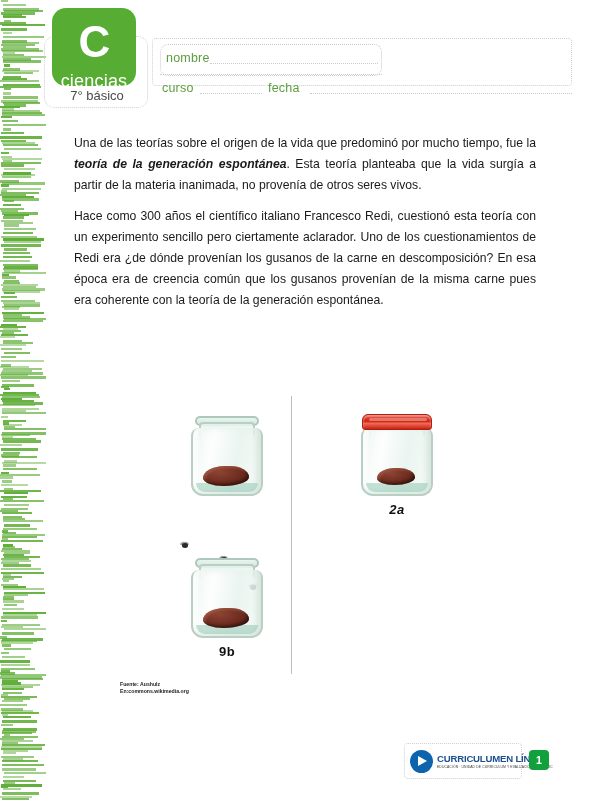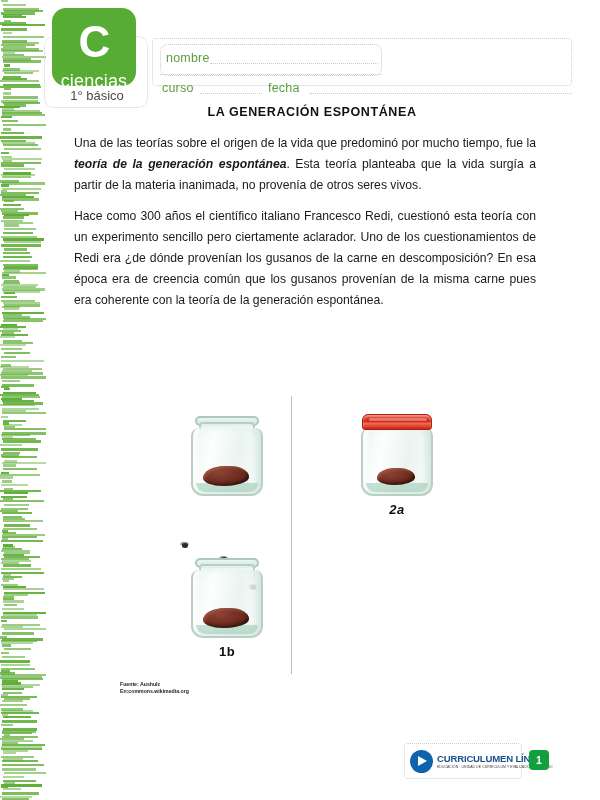--- a/index.html
+++ b/index.html
@@ -629,33 +629,32 @@
       <div class="dash" style="width: 37.2px; left: 1.5px; top: 792px; opacity: 0.81; height: 3px;"></div>
       <div class="dash" style="width: 31.8px; left: 0.1px; top: 796px; opacity: 0.45; height: 2px;"></div>
       <div class="dash" style="width: 27px; left: 1.6px; top: 798px; opacity: 0.77; height: 3px;"></div>
     </div>
 
   <div class="dotframe" id="badge-frame"></div>
   <div id="subject-box">
     <div id="subject-letter">C</div>
     <div id="subject-name">ciencias</div>
   </div>
-  <div id="subject-level">1° básico</div>
+  <div id="subject-level">7° básico</div>
 
   <div class="dotframe" id="fields-frame"></div>
   <div id="field-nombre-box"></div>
   <div class="field-label" id="label-nombre">nombre</div>
   <div class="field-rule" id="rule-nombre"></div>
   <div class="field-rule" id="rule-mid"></div>
   <div class="field-label" id="label-curso">curso</div>
   <div class="field-rule" id="rule-curso"></div>
   <div class="field-label" id="label-fecha">fecha</div>
   <div class="field-rule" id="rule-fecha"></div>
 
-  <div id="doc-title">LA GENERACIÓN ESPONTÁNEA</div>
 
   <div class="para" id="para-1">
     <span>Una de las teorías sobre el origen de la vida que predominó por mucho tiempo, fue la </span><em>teoría de la generación espontánea</em><span>. Esta teoría planteaba que la vida surgía a partir de la materia inanimada, no provenía de otros seres vivos.</span>
   </div>
 
   <div class="para" id="para-2">Hace como 300 años el científico italiano Francesco Redi, cuestionó esta teoría con un experimento sencillo pero ciertamente aclarador.     Uno de los cuestionamientos de Redi era ¿de dónde provenían los gusanos de la carne en descomposición? En esa época era de creencia común que los gusanos provenían de la misma carne pues era coherente con la teoría de la generación espontánea.</div>
 
 
   <div id="figures">
     <div id="fig-divider"></div>
@@ -700,21 +699,21 @@
           <span class="wing r"></span>
           <span class="thorax"></span>
         </div>
         <div class="jar wide-meat">
           <div class="rim"></div>
           <div class="neck"></div>
           <div class="body"></div>
           <div class="meat"></div>
         </div>
       </div>
-      <div class="fig-caption">1b</div>
+      <div class="fig-caption">9b</div>
     </div>
 
   </div>
 
   <div id="source-note">
     <div>Fuente: Aushulz</div>
     <div>En:commons.wikimedia.org</div>
   </div>
 
   <div id="footer-frame"></div>

